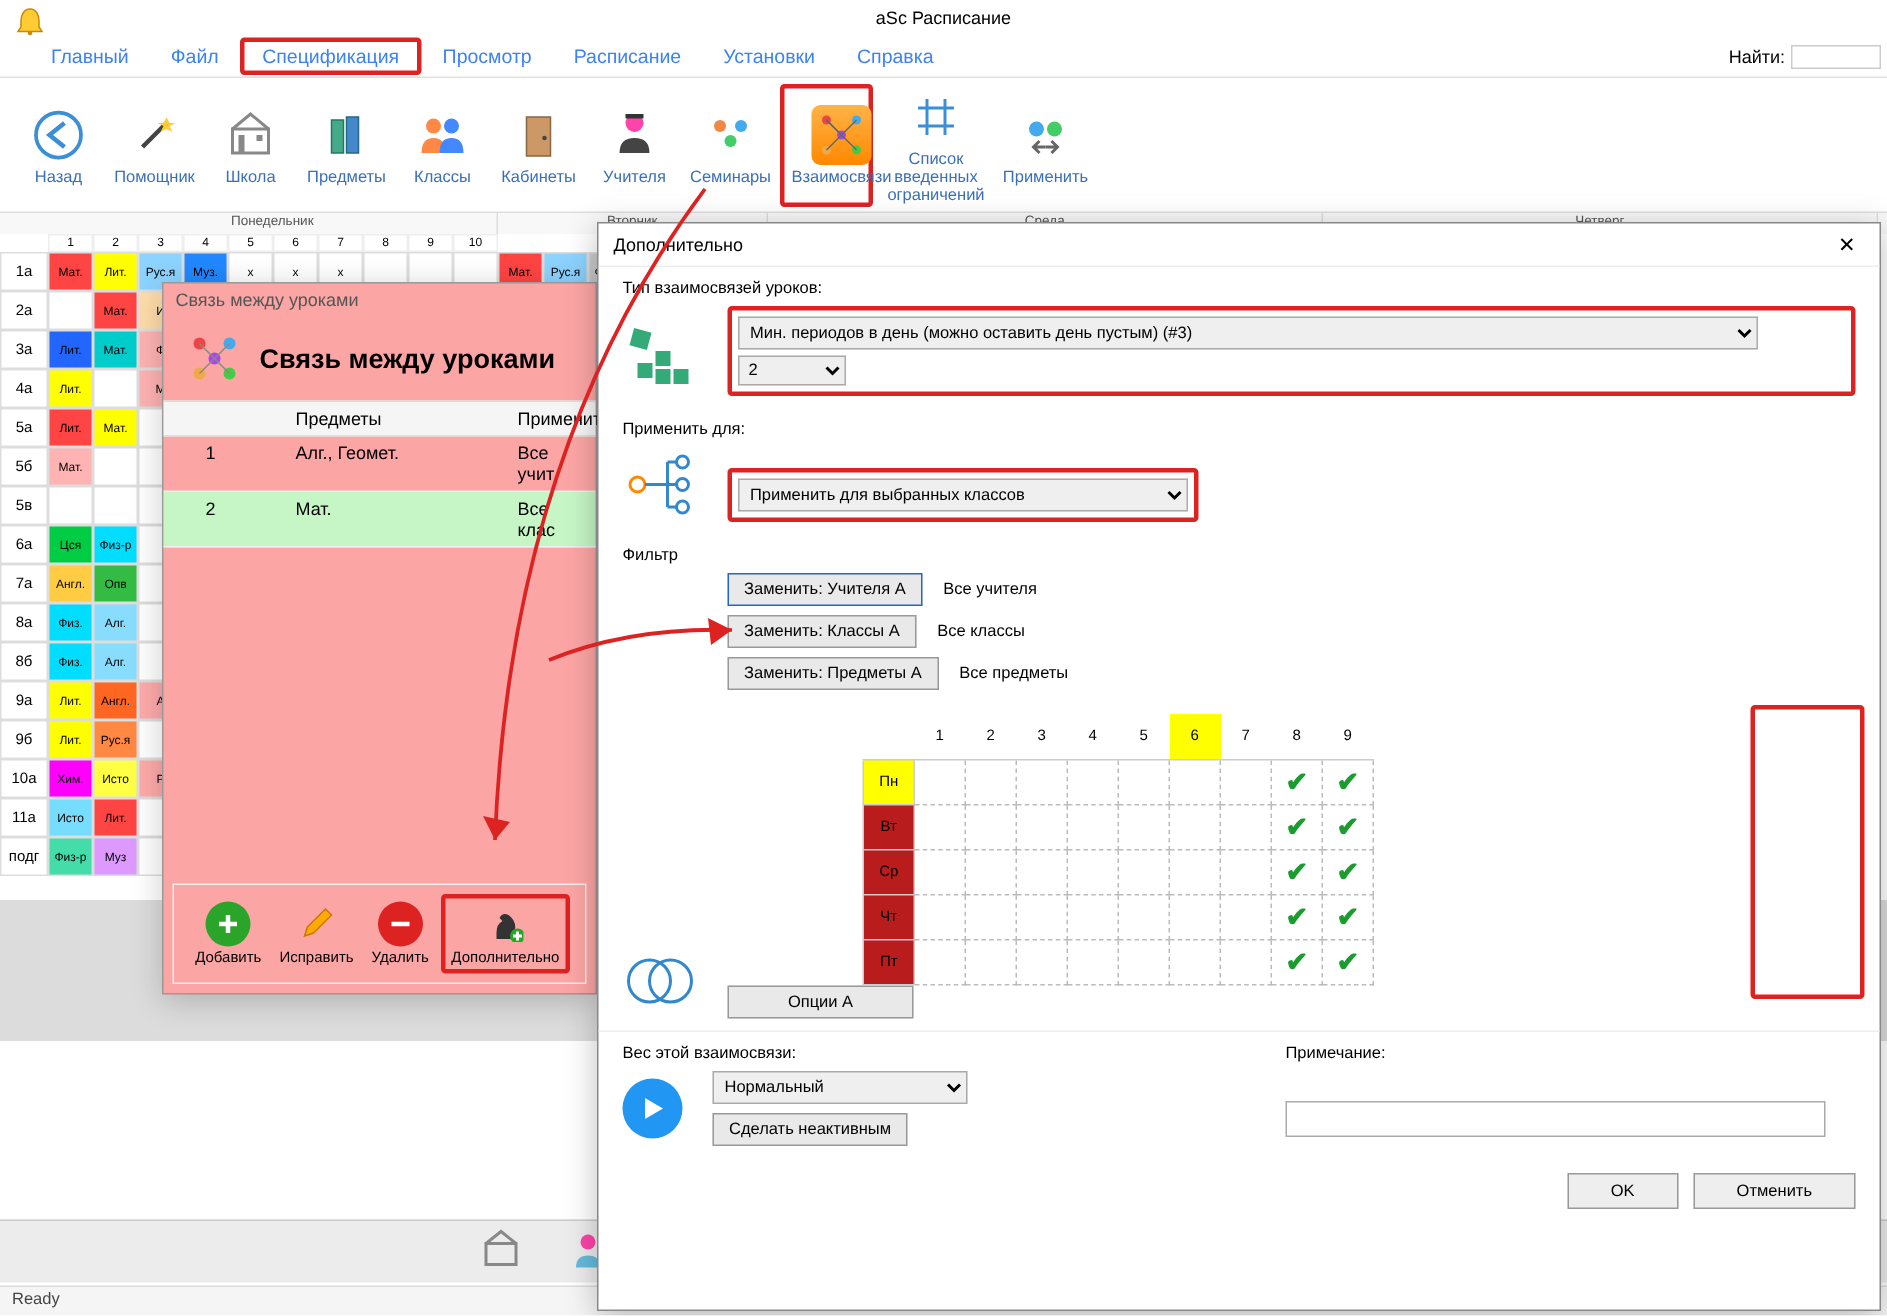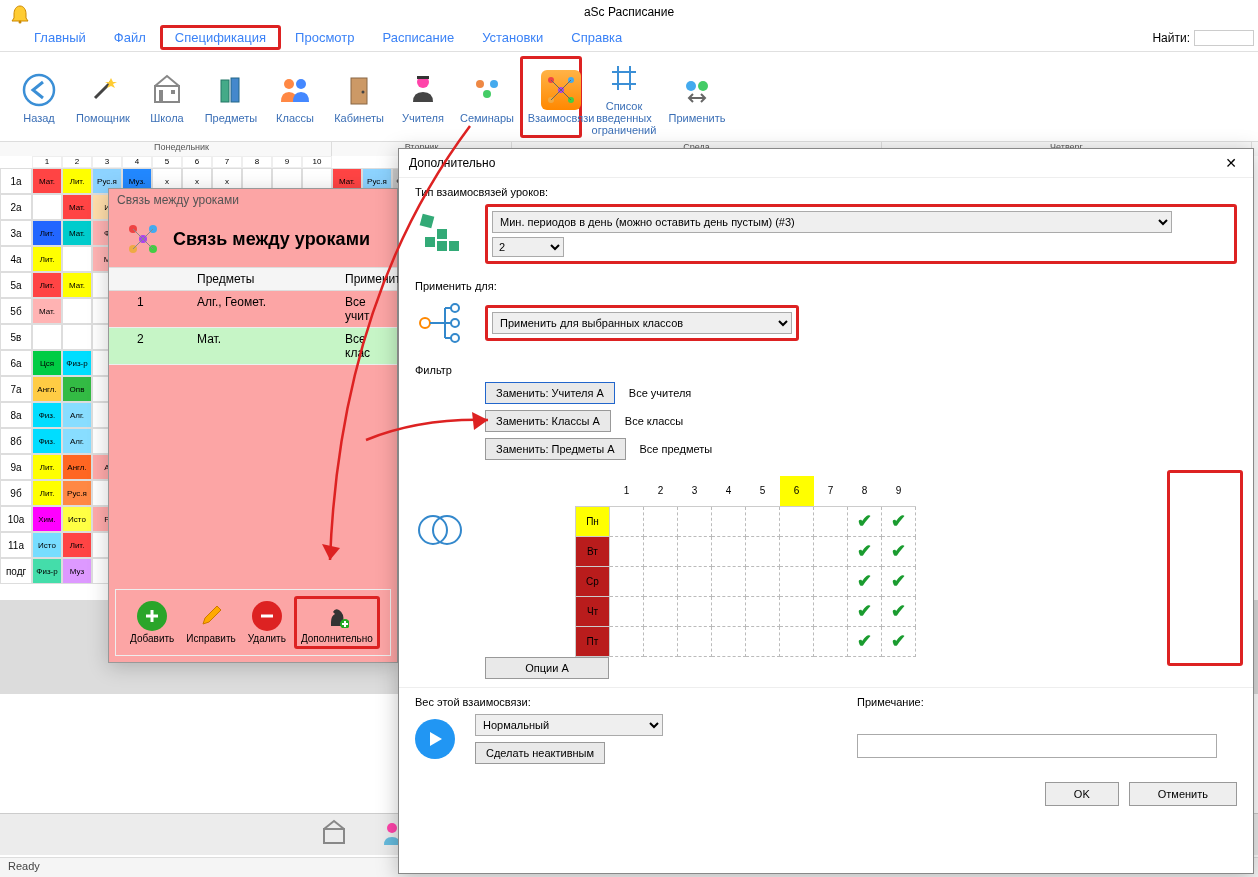--- a/index.html
+++ b/index.html
@@ -52,21 +52,21 @@
 .tb-btn { display: flex; flex-direction: column; align-items: center; font-size: 10px; cursor: pointer; padding: 2px 4px; }
 .tb-btn.hl { border: 3px solid #d22; border-radius: 3px; }
 .tb-icon { width: 30px; height: 30px; border-radius: 50%; display: flex; align-items: center; justify-content: center; margin-bottom: 2px; }
 
 
 .dialog2 { position: absolute; top: 148px; left: 398px; width: 856px; height: 726px; background: #fff; border: 1px solid #888; box-shadow: 0 4px 20px rgba(0,0,0,0.25); z-index: 20; }
 .dlg2-title { padding: 6px 10px; font-size: 12px; display: flex; justify-content: space-between; align-items: center; border-bottom: 1px solid #eee; }
 .close-x { cursor: pointer; font-size: 14px; padding: 0 6px; }
 .section { padding: 8px 16px; }
 .section-label { font-size: 11px; margin-bottom: 6px; }
-.section-body { display: flex; align-items: center; gap: 20px; }
+.section-body { display: flex; align-items: flex-end; gap: 20px; }
 .sec-icon { width: 50px; height: 50px; flex-shrink: 0; }
 .controls { flex: 1; }
 .red-box { border: 3px solid #d22; border-radius: 3px; padding: 4px; display: inline-block; }
 select.wide { width: 680px; padding: 3px; border: 1px solid #aaa; font-size: 11px; }
 select.narrow { width: 72px; padding: 2px; border: 1px solid #aaa; font-size: 11px; margin-top: 4px; }
 select.med { width: 300px; padding: 3px; border: 1px solid #aaa; font-size: 11px; }
 
 
 .filter-btns { display: flex; flex-direction: column; gap: 6px; }
 .filter-row { display: flex; align-items: center; gap: 14px; }
@@ -631,21 +631,21 @@
   <div class="bottom-row">
     <div class="bottom-left">
       <div class="section-label">Вес этой взаимосвязи:</div>
       <div class="section-body" style="align-items:center;">
         <div class="play-icon">
           <svg width="18" height="18">
               <path d="M4 2 L16 9 L4 16 Z" fill="#fff"></path>
             </svg>
         </div>
         <div class="controls">
-          <select style="width:188px;padding:3px;border:1px solid #aaa;font-size:11px;"><option>Нормальный</option></select>
+          <select style="width:170px;padding:3px;border:1px solid #aaa;font-size:11px;"><option>Нормальный</option></select>
           <br>
           <button class="win-btn" style="margin-top:6px;">Сделать неактивным</button>
         </div>
       </div>
     </div>
     <div class="bottom-right">
       <div class="section-label">Примечание:</div>
       <input class="note-box" type="text" style="">
     </div>
   </div>

